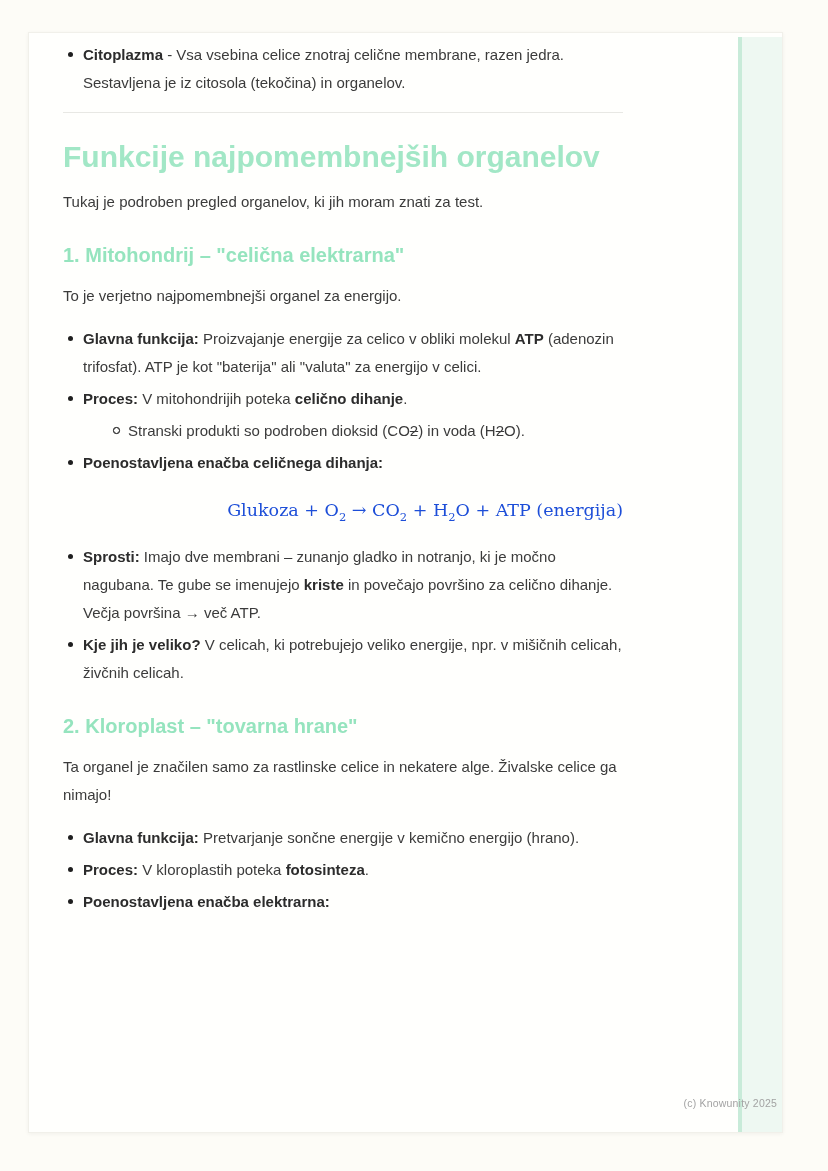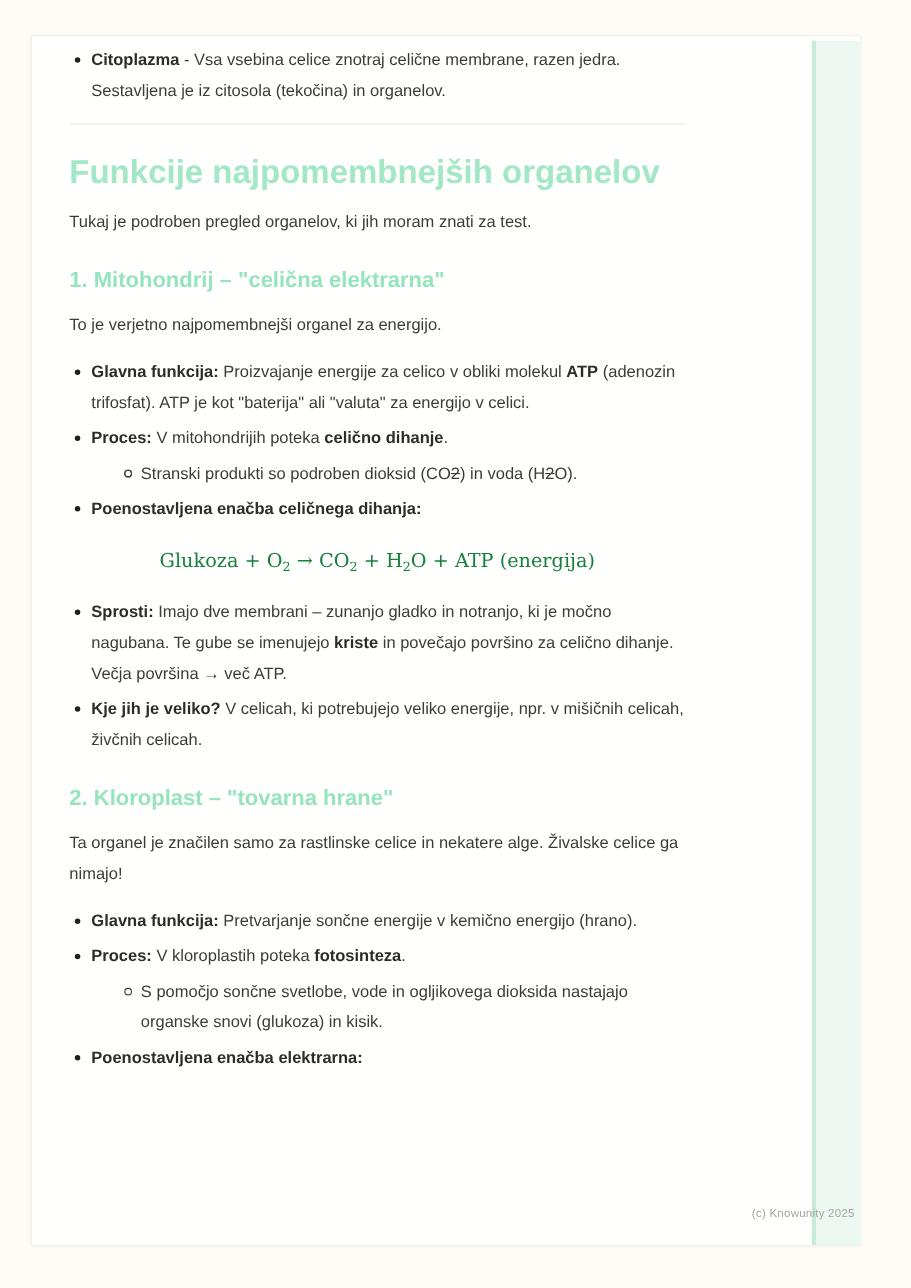--- a/index.html
+++ b/index.html
@@ -25,23 +25,23 @@
   .doc p{margin:0 0 15px;}
   .doc hr{border:none;border-top:1px solid #e8e8e4;margin:4px 0 14px;}
   .doc ul{list-style:none;margin:0 0 15px;padding:0;}
   .doc li{position:relative;padding-left:20px;margin:0 0 4px;}
   .doc ul.lvl2{margin:4px 0 0 25px;}
   .marker{position:absolute;left:5px;top:11px;width:5px;height:5px;border-radius:50%;background:#1f1f1f;}
   ul.lvl2 .marker{background:transparent;border:1.4px solid #3b3b3b;width:4.6px;height:4.6px;top:10px;}
   .seg-b{font-weight:700;color:#2c2c2c;}
   .seg-strike{text-decoration:line-through;}
   .eq{
-    margin:20px 0 20px;text-align:center;
+    margin:20px 0 20px;text-align:right;
     font-family:"DejaVu Serif","Liberation Serif",serif;
-    font-size:17.5px;color:#15803d;line-height:26px;
+    font-size:17.5px;color:#1d4ed8;line-height:26px;
   }
   .eq sub{font-size:11.5px;line-height:0;}
   .watermark{
     position:absolute;top:1097px;right:51px;z-index:2;
     font-size:10.5px;color:#a3a3a3;letter-spacing:.2px;
   }
 </style>
 </head>
 <body>
 
@@ -67,21 +67,20 @@
         <div class="eq"><span>Glukoza + O</span><sub>2</sub><span> → CO</span><sub>2</sub><span> + H</span><sub>2</sub><span>O + ATP (energija)</span></div>
         <ul class="lvl1">
           <li><span class="marker"></span><span class="seg-b">Sprosti:</span><span> Imajo dve membrani – zunanjo gladko in notranjo, ki je močno nagubana. Te gube se imenujejo </span><span class="seg-b">kriste</span><span> in povečajo površino za celično dihanje. Večja površina → več ATP.</span></li>
           <li><span class="marker"></span><span class="seg-b">Kje jih je veliko?</span><span> V celicah, ki potrebujejo veliko energije, npr. v mišičnih celicah, živčnih celicah.</span></li>
         </ul>
         <div class="h3">2. Kloroplast – "tovarna hrane"</div>
         <p><span>Ta organel je značilen samo za rastlinske celice in nekatere alge. Živalske celice ga nimajo!</span></p>
         <ul class="lvl1">
           <li><span class="marker"></span><span class="seg-b">Glavna funkcija:</span><span> Pretvarjanje sončne energije v kemično energijo (hrano).</span></li>
           <li><span class="marker"></span><span class="seg-b">Proces:</span><span> V kloroplastih poteka </span><span class="seg-b">fotosinteza</span><span>.</span><ul class="lvl2">
-              <li><span class="marker"></span><span>S pomočjo sončne svetlobe, vode in ogljikovega dioksida nastajajo organske snovi (glukoza) in kisik.</span></li>
             </ul></li>
           <li><span class="marker"></span><span class="seg-b">Poenostavljena enačba elektrarna:</span></li>
         </ul>
       </div>
     <div class="accent-line"></div>
     <div class="gutter"></div>
   </div>
   <div class="watermark">(c) Knowunity 2025</div>
 </div>
 

